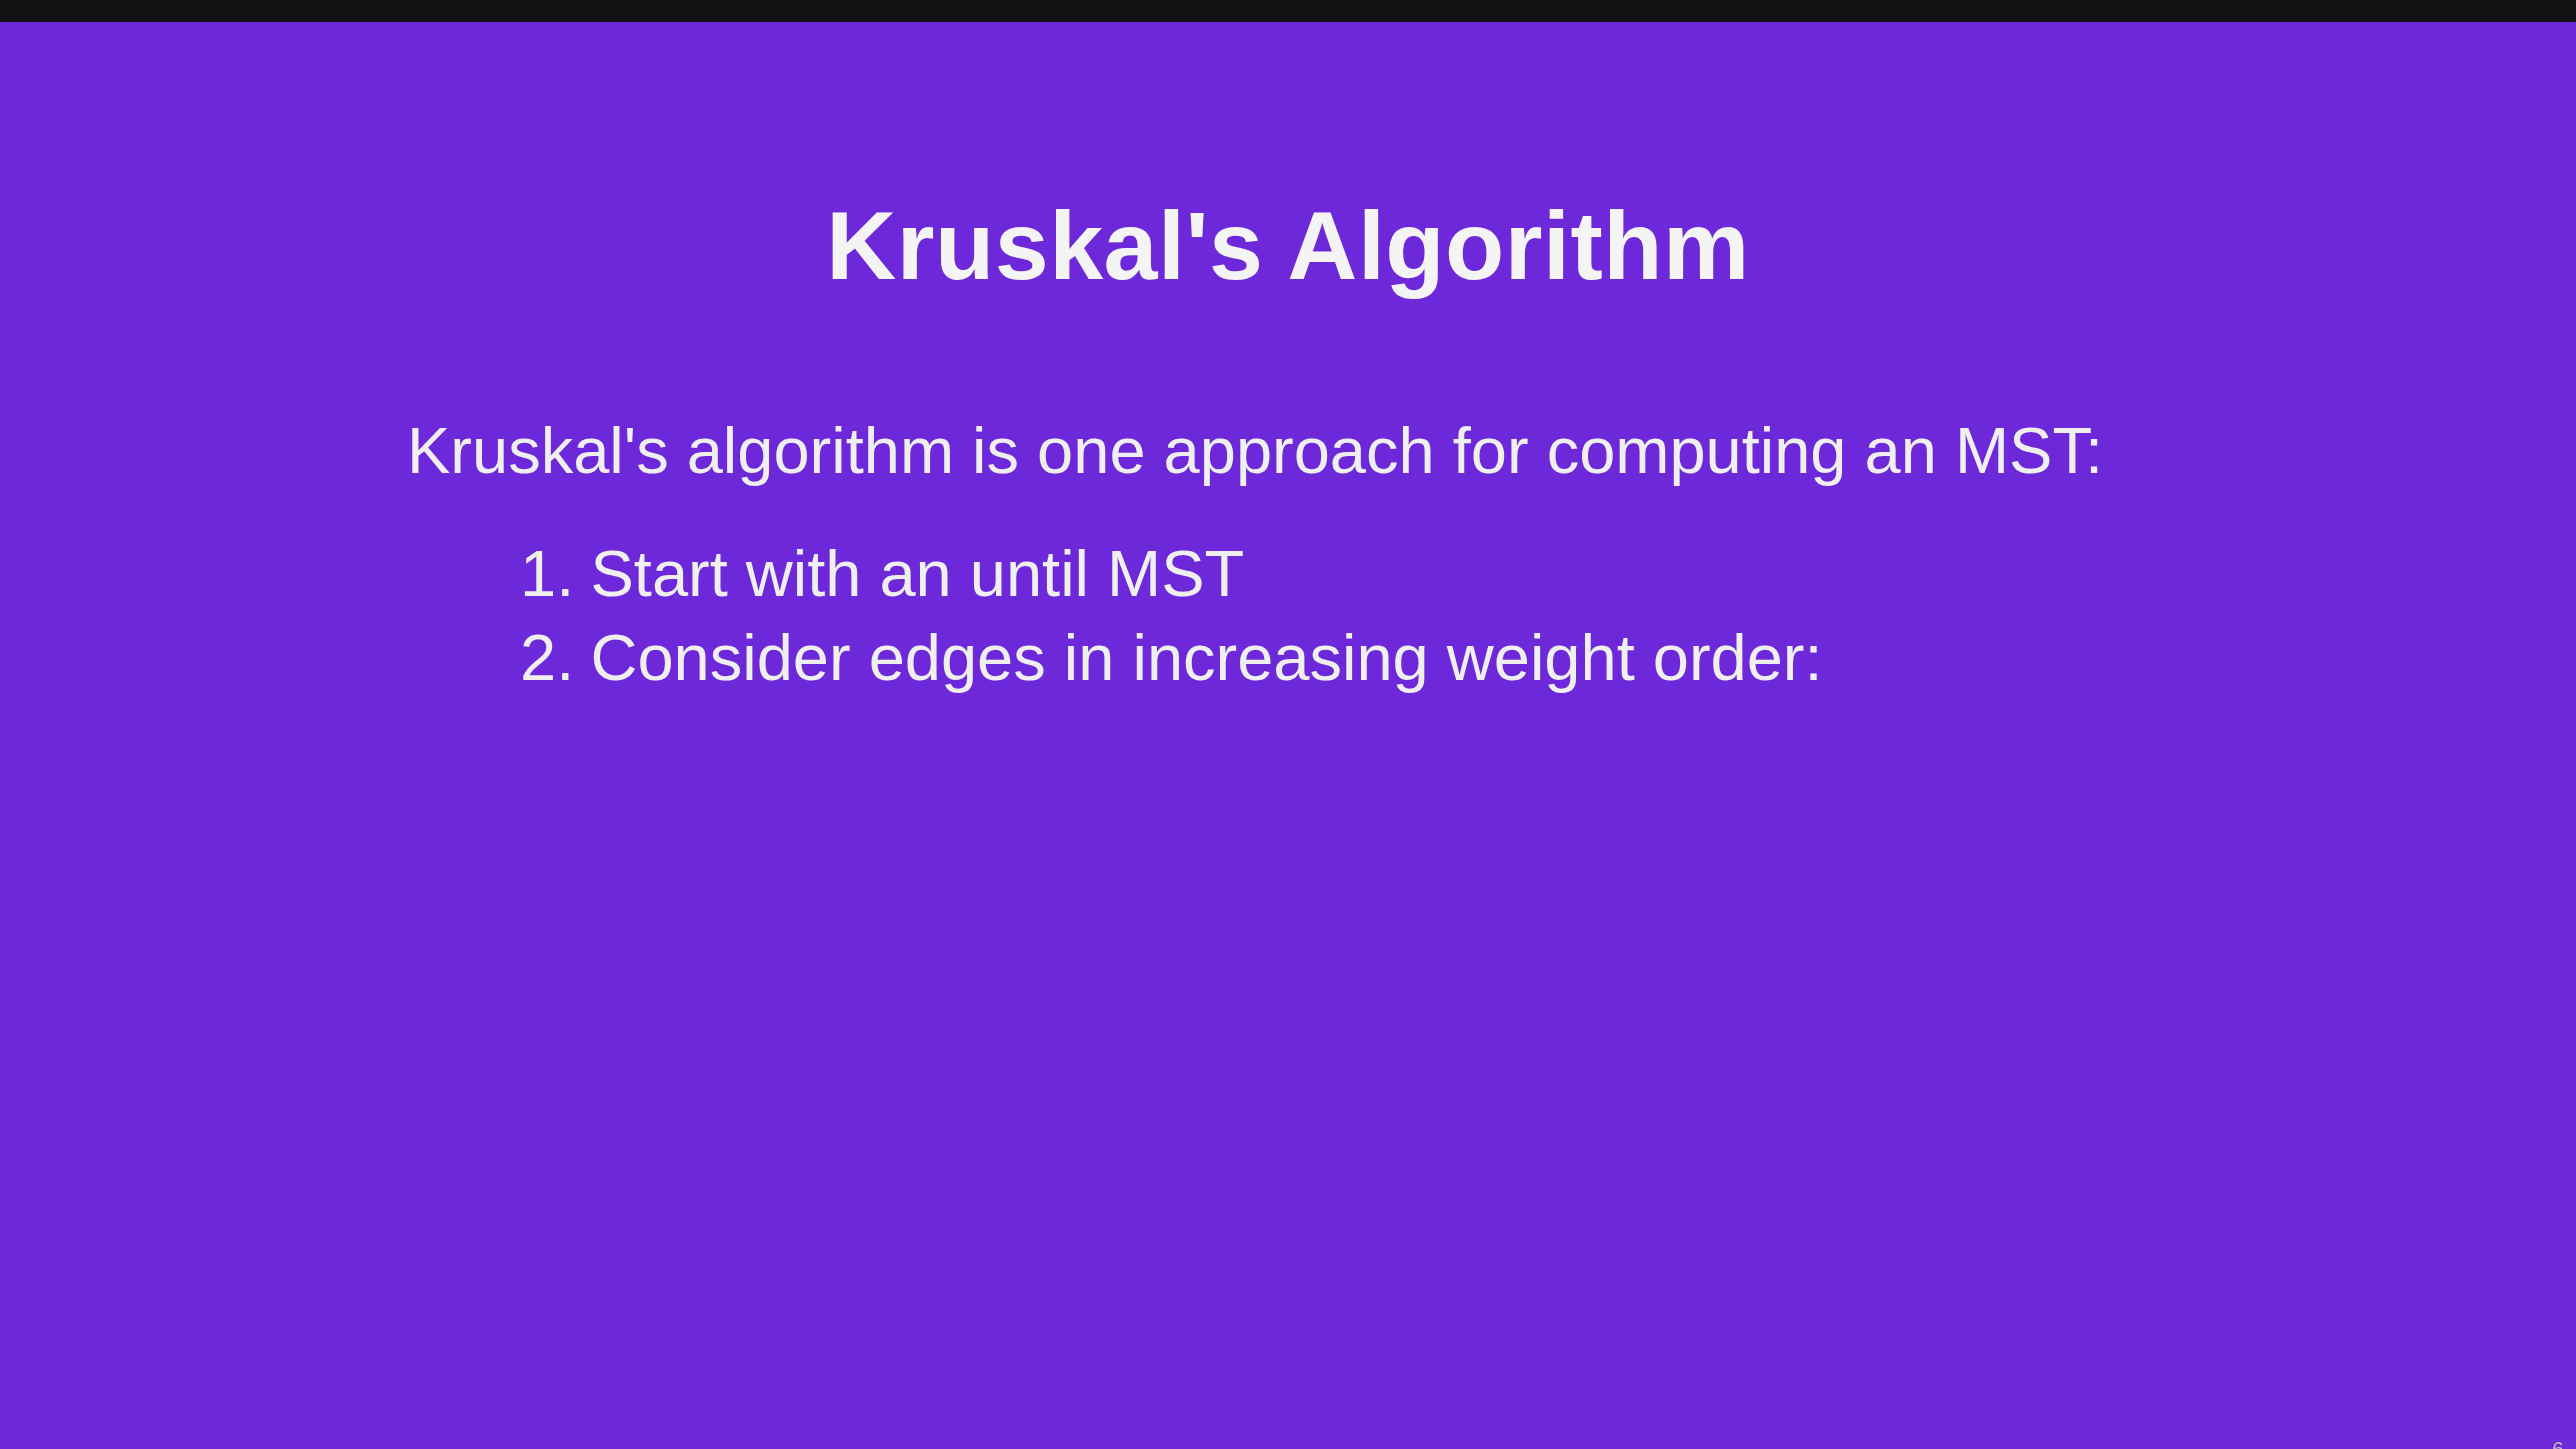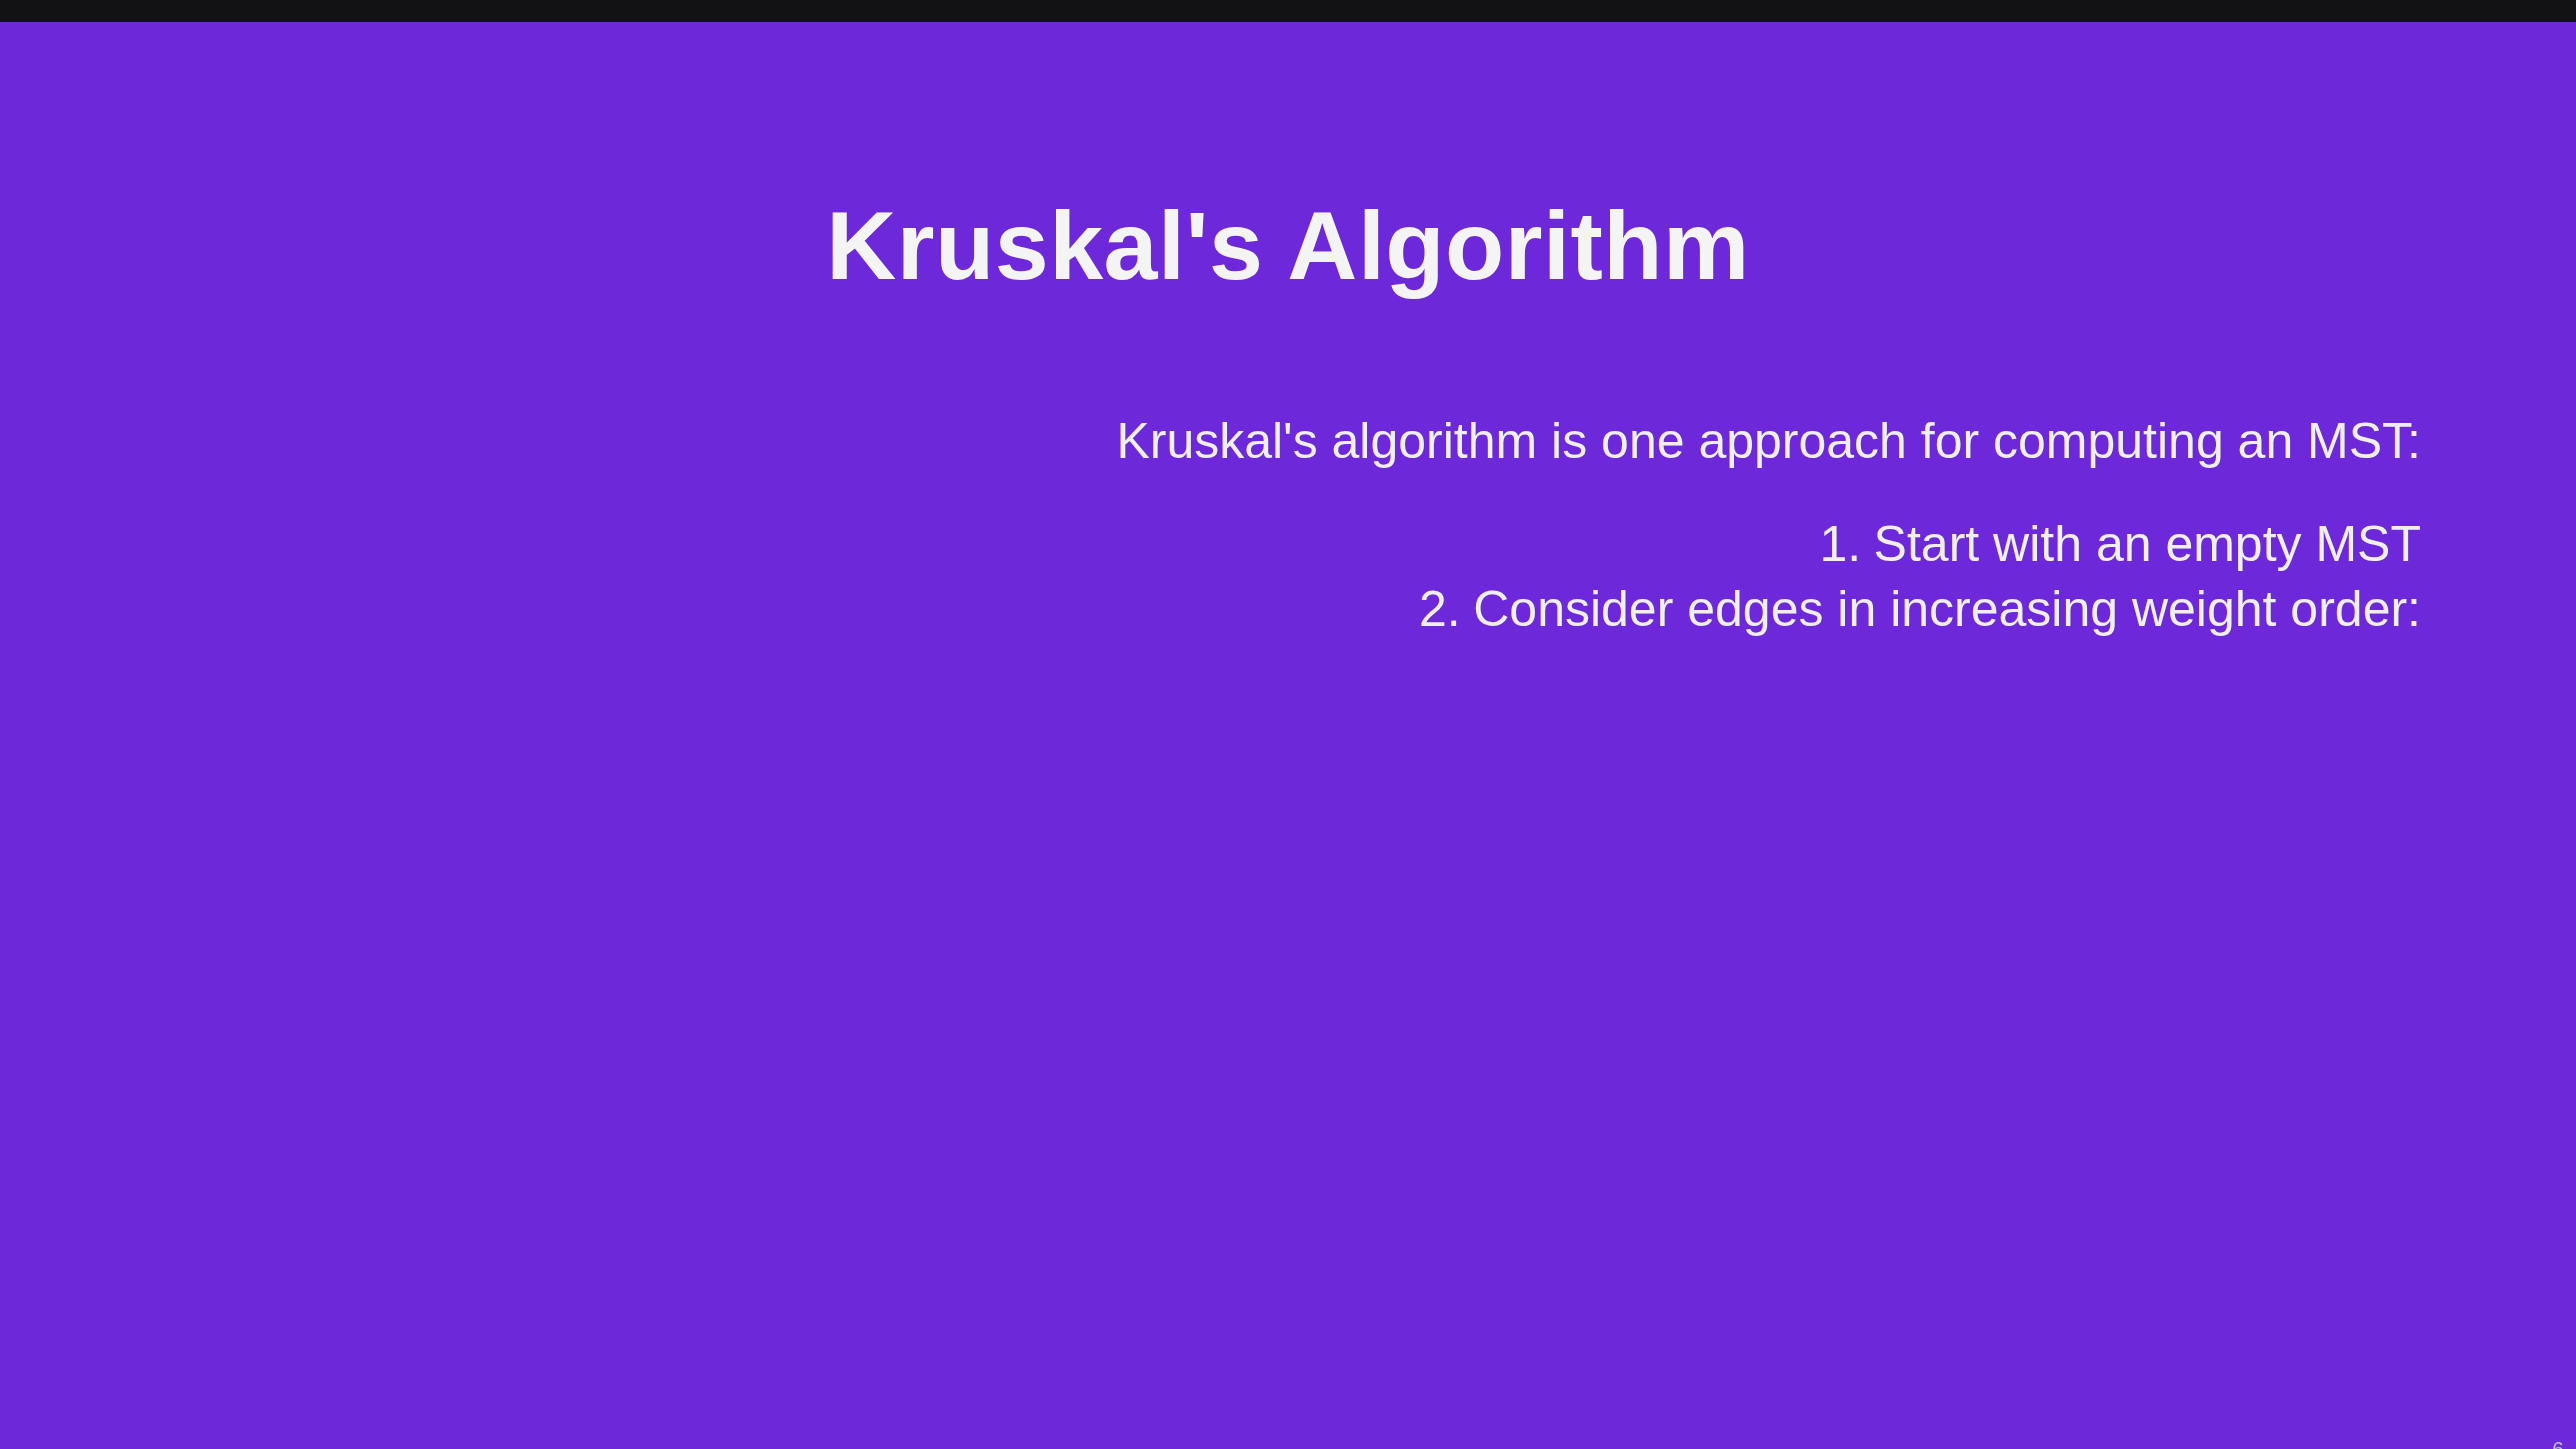--- a/index.html
+++ b/index.html
@@ -26,25 +26,24 @@
     font-weight: 700;
     line-height: 1.1;
     color: #f4f4f4;
     letter-spacing: 0.5px;
   }
   .content {
     position: absolute;
     left: 407px;
     top: 387px;
     right: 155px;
-    font-size: 50px;
+    font-size: 65px;
     line-height: 1.3;
     font-weight: 400;
     color: #efefef;
-    text-align: right;
   }
   .intro-line {
     margin: 0;
   }
   .steps {
     margin: 38px 0 0 113px;
   }
   .step-line {
     margin: 0;
     white-space: nowrap;
@@ -79,21 +78,21 @@
 
   <h1 class="slide-title">Kruskal's Algorithm</h1>
 
   <div class="content">
 
     <p class="intro-line">Kruskal's algorithm is one approach for computing an MST:</p>
 
     <div class="steps">
 
       <p class="step-line">
-        <span class="step-num">1.</span><span>Start with an empty MST</span>
+        <span class="step-num">1.</span><span>Start with an until MST</span>
       </p>
 
       <p class="step-line">
         <span class="step-num">2.</span><span>Consider edges in increasing weight order:</span>
       </p>
 
 
 
     </div>
   </div>

